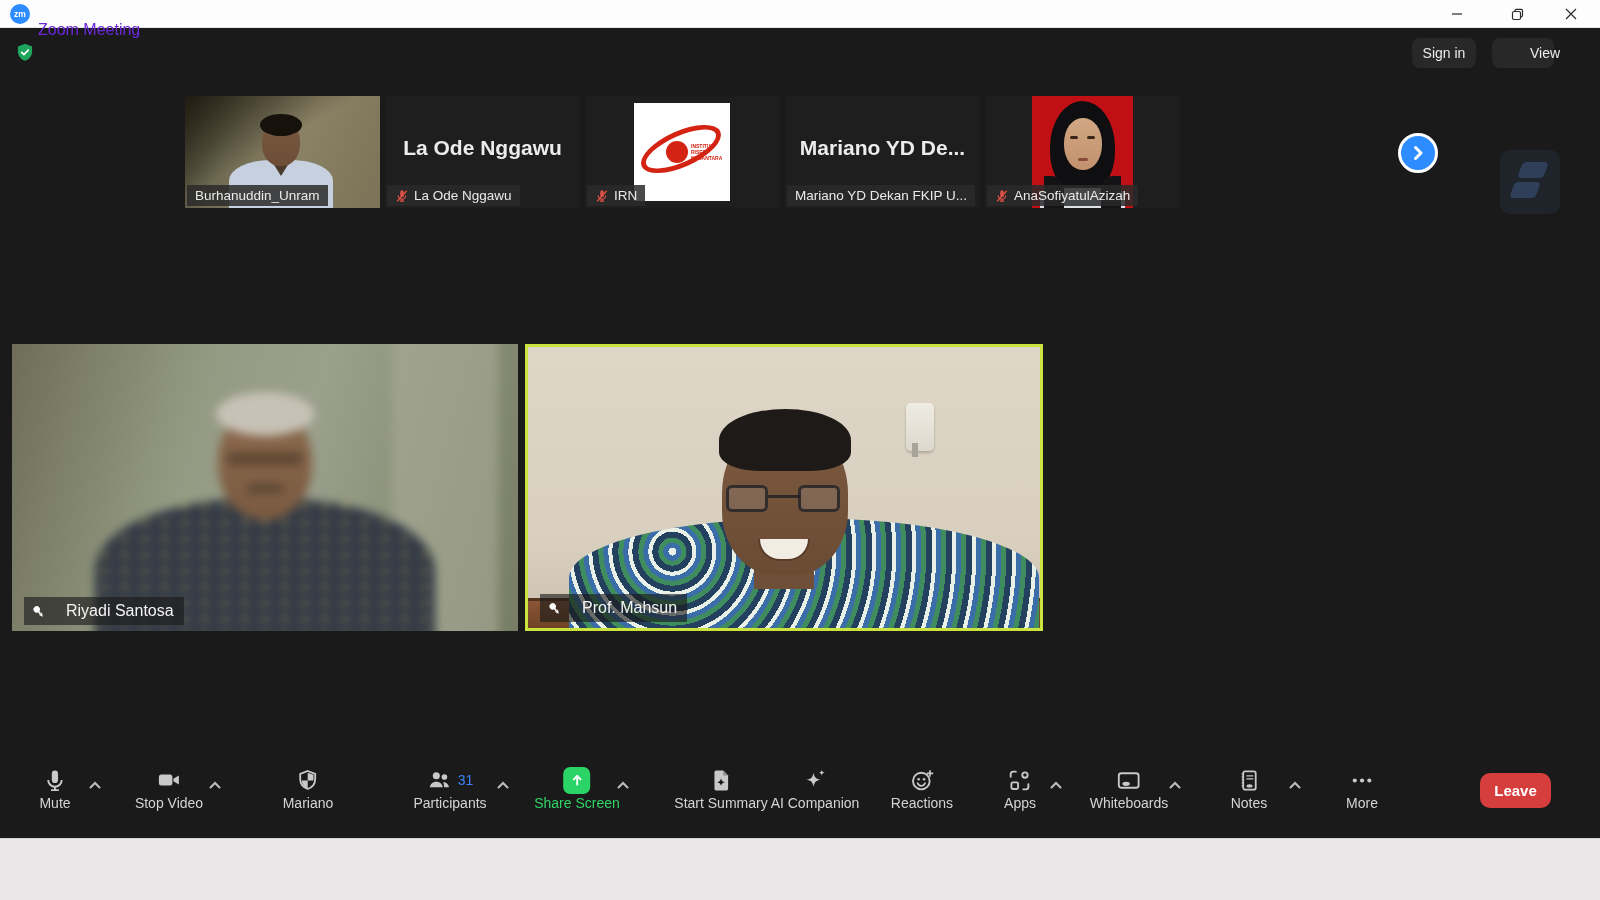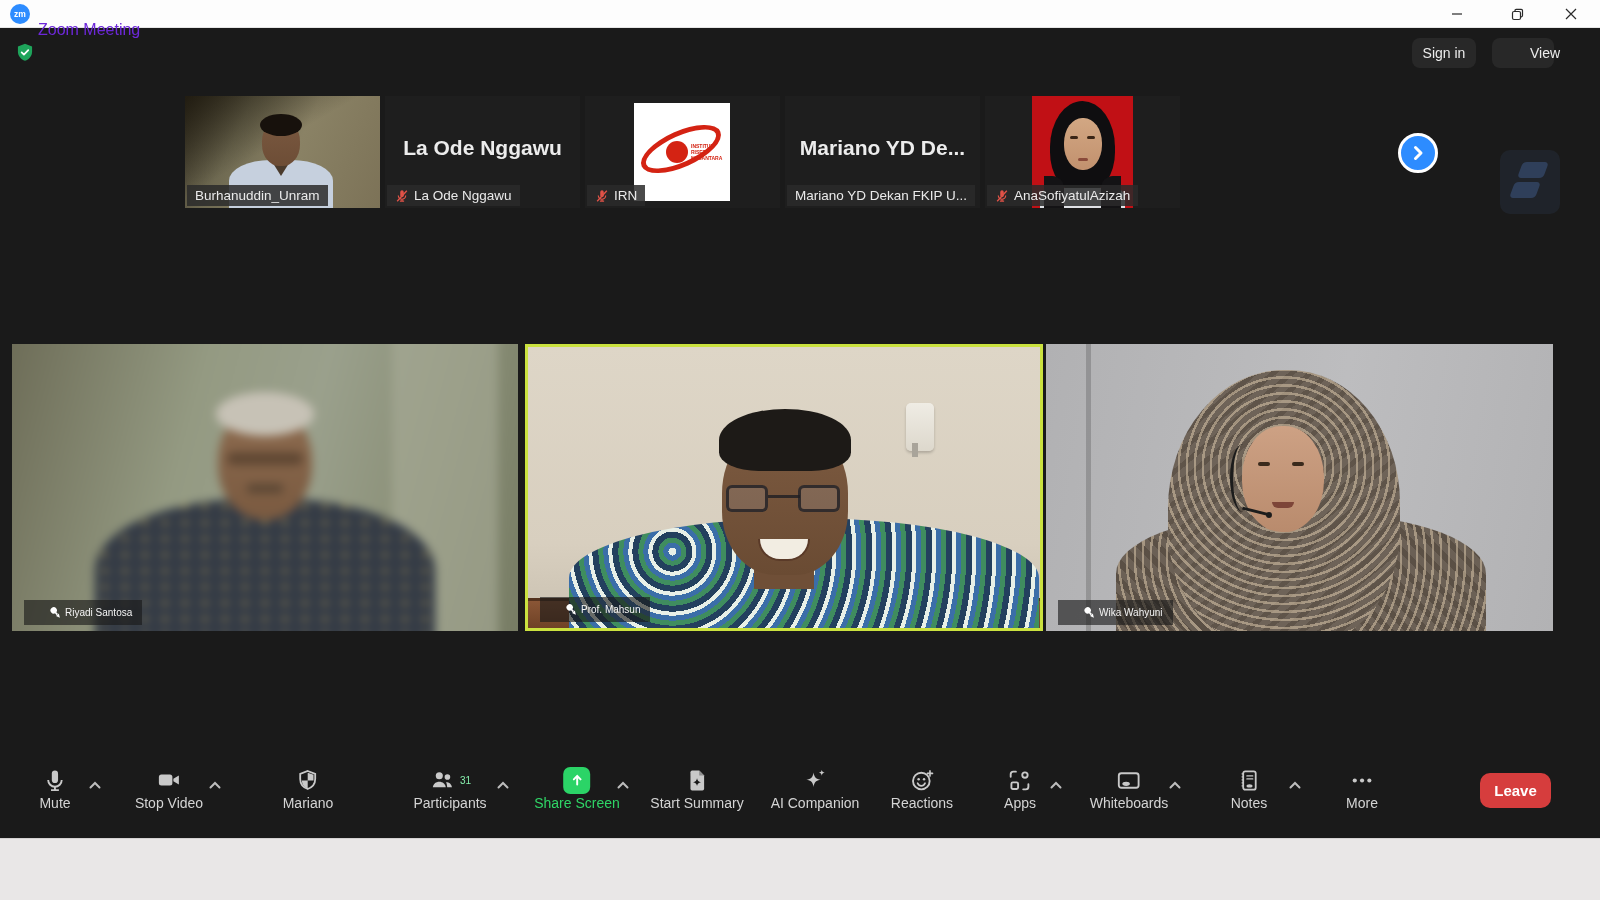--- a/index.html
+++ b/index.html
@@ -18,21 +18,21 @@
   
   .strip-tile { position:absolute; top:96px; width:195px; height:112px; background:#1e1e1e; overflow:hidden; }
   .big-name { position:absolute; left:0; right:0; top:40px; text-align:center; font-size:21px; font-weight:bold; color:#ececec; }
   .strip-label { position:absolute; left:2px; bottom:2px; max-width:190px; display:flex; align-items:center; gap:5px; padding:3px 8px; background:rgba(42,42,42,.85); color:#eaeaea; font-size:13.5px; white-space:nowrap; overflow:hidden; }
   .next-btn { position:absolute; left:1398px; top:133px; width:40px; height:40px; border-radius:50%; background:#2D8CFF; border:3px solid #fff; display:flex; align-items:center; justify-content:center; }
   .watermark { position:absolute; left:1500px; top:150px; width:60px; height:64px; border-radius:10px; background:#21262e; opacity:.8; overflow:hidden; }
   .watermark span { position:absolute; width:26px; height:16px; background:#35496b; border-radius:4px; transform:skewX(-20deg); }
 
   
   .stage-tile { position:absolute; top:344px; height:287px; background:#777; overflow:hidden; }
-  .tag { position:absolute; left:12px; bottom:6px; display:flex; align-items:center; gap:2px; padding:5px 10px 5px 24px; background:rgba(25,25,25,.62); color:#f4f4f4; font-size:10px; white-space:nowrap; }
+  .tag { position:absolute; left:12px; bottom:6px; display:flex; align-items:center; gap:20px; padding:5px 10px 5px 7px; background:rgba(25,25,25,.62); color:#f4f4f4; font-size:16px; white-space:nowrap; }
   .scene { position:absolute; inset:0; overflow:hidden; }
   .blurwrap { position:absolute; inset:-12px; filter:blur(5px); }
 
   
   .toolbar { position:absolute; left:0; top:756px; width:1600px; height:82px; background:#1a1a1a; }
   .tb-item { position:absolute; top:10px; transform:translateX(-50%); display:flex; flex-direction:column; align-items:center; cursor:default; }
   .tb-ico { height:28px; display:flex; align-items:center; justify-content:center; }
   .tb-label { margin-top:1px; font-size:14px; color:#d4d4d4; white-space:nowrap; }
   .tb-chev { position:absolute; top:20px; transform:translateX(-50%); }
   .green-label { color:#2fd566; }
@@ -221,45 +221,20 @@
     <div class="tag">
       <svg width="15" height="15" viewBox="0 0 16 16" style="transform:rotate(-40deg);" fill="#fff">
           <circle cx="8" cy="5" r="3.4"></circle>
           <rect x="7.1" y="7.6" width="1.8" height="3.4"></rect>
           <path d="M8 15.2l-2-4h4z"></path>
         </svg>
       <span>Prof. Mahsun</span>
     </div>
   </div>
 
-  <div class="stage-tile" style="left:1046px;width:507px;">
-    <div class="scene">
-      <div style="position:absolute;inset:0;background:linear-gradient(100deg,#b1b1b3 0%,#bdbdbf 55%,#b2b2b4 100%);"></div>
-      <div style="position:absolute;left:40px;top:0;width:5px;height:100%;background:rgba(90,90,90,.35);"></div>
-
-      <div style="position:absolute;left:70px;bottom:-24px;width:370px;height:140px;border-radius:42% 42% 0 0;background:#6b6055;background-image:repeating-radial-gradient(circle at 40% 30%, rgba(225,205,175,.5) 0 2.5px, transparent 2.5px 8px),repeating-linear-gradient(45deg, rgba(60,50,40,.35) 0 6px, transparent 6px 13px);"></div>
-      <div style="position:absolute;left:122px;top:26px;width:232px;height:276px;border-radius:50% 48% 42% 42%;background:#6e6358;background-image:repeating-radial-gradient(circle at 50% 35%, rgba(225,205,175,.5) 0 2.5px, transparent 2.5px 8px),repeating-linear-gradient(-40deg, rgba(60,50,40,.3) 0 5px, transparent 5px 12px);"></div>
-      <div style="position:absolute;left:196px;top:82px;width:82px;height:106px;border-radius:48%;background:linear-gradient(#cda184,#b98b6d);"></div>
-      <div style="position:absolute;left:212px;top:118px;width:12px;height:4px;background:#3a2a1c;border-radius:2px;"></div>
-      <div style="position:absolute;left:246px;top:118px;width:12px;height:4px;background:#3a2a1c;border-radius:2px;"></div>
-      <div style="position:absolute;left:226px;top:158px;width:22px;height:6px;border-radius:0 0 10px 10px;background:#7d4538;"></div>
-
-      <div style="position:absolute;left:184px;top:100px;width:26px;height:68px;border-left:3px solid #1c1c1c;border-radius:50%;"></div>
-      <div style="position:absolute;left:196px;top:166px;width:28px;height:3px;background:#1c1c1c;transform:rotate(14deg);"></div>
-      <div style="position:absolute;left:220px;top:168px;width:6px;height:6px;border-radius:50%;background:#1c1c1c;"></div>
-    </div>
-    <div class="tag">
-      <svg width="15" height="15" viewBox="0 0 16 16" style="transform:rotate(-40deg);" fill="#fff">
-          <circle cx="8" cy="5" r="3.4"></circle>
-          <rect x="7.1" y="7.6" width="1.8" height="3.4"></rect>
-          <path d="M8 15.2l-2-4h4z"></path>
-        </svg>
-      <span>Wika Wahyuni</span>
-    </div>
-  </div>
 
   <div class="toolbar">
 
     <div class="tb-item" style="left:55px;">
       <div class="tb-ico">
           <svg width="25" height="25" viewBox="0 0 24 24">
             <rect x="9" y="2.5" width="6" height="12" rx="3" fill="#c9c9c9"></rect>
             <path d="M5.5 11.5a6.5 6.5 0 0 0 13 0" fill="none" stroke="#c9c9c9" stroke-width="1.8"></path>
             <path d="M12 18v3.2M8.2 21.2h7.6" stroke="#c9c9c9" stroke-width="1.8"></path>
           </svg>
@@ -294,21 +269,21 @@
     </div>
 
     <div class="tb-item" style="left:450px;">
       <div class="tb-ico" style="gap:5px;">
         <svg width="26" height="25" viewBox="0 0 24 24" fill="#c9c9c9">
             <circle cx="9" cy="7.5" r="3.4"></circle>
             <path d="M2.8 18.5c.4-3.4 3-5.4 6.2-5.4s5.8 2 6.2 5.4z"></path>
             <circle cx="16.8" cy="8.6" r="2.7"></circle>
             <path d="M15.6 13.4c3 .2 5.2 2.1 5.6 5.1h-4.6c-.2-2-.5-3.7-1-5.1z"></path>
           </svg>
-        <span style="font-size:10px;color:#86efac;">31</span>
+        <span style="font-size:14px;color:#3b82f6;">31</span>
       </div>
       <div class="tb-label">Participants</div>
     </div>
     <div class="tb-chev" style="left:503px;"><svg width="13" height="9" viewBox="0 0 13 9">
           <path d="M2 6.5L6.5 2 11 6.5" stroke="#bdbdbd" stroke-width="2" fill="none" stroke-linecap="round"></path>
         </svg></div>
 
     <div class="tb-item" style="left:577px;">
       <div class="tb-ico">
           <div class="share-ico">
@@ -316,21 +291,21 @@
               <path d="M12 18V7.5M12 6.5l-4.5 4.7M12 6.5l4.5 4.7" stroke="#fff" stroke-width="2.6" fill="none" stroke-linecap="round"></path>
             </svg>
           </div>
         </div>
       <div class="tb-label green-label">Share Screen</div>
     </div>
     <div class="tb-chev" style="left:623px;"><svg width="13" height="9" viewBox="0 0 13 9">
           <path d="M2 6.5L6.5 2 11 6.5" stroke="#bdbdbd" stroke-width="2" fill="none" stroke-linecap="round"></path>
         </svg></div>
 
-    <div class="tb-item" style="left:697px;">
+    <div class="tb-item" style="left:721px;">
       <div class="tb-ico">
           <svg width="25" height="25" viewBox="0 0 24 24">
             <path d="M7.5 2.5h6.8L19 7.2V20a1.6 1.6 0 0 1-1.6 1.6H7.5A1.6 1.6 0 0 1 5.9 20V4.1a1.6 1.6 0 0 1 1.6-1.6z" fill="#c9c9c9"></path>
             <path d="M14.3 2.5v4.7H19z" fill="#8f8f8f"></path>
             <path d="M12.2 9.8c.45 2.4 1.4 3.35 3.8 3.8-2.4.45-3.35 1.4-3.8 3.8-.45-2.4-1.4-3.35-3.8-3.8 2.4-.45 3.35-1.4 3.8-3.8z" fill="#1a1a1a"></path>
           </svg>
         </div>
       <div class="tb-label">Start Summary</div>
     </div>
 

